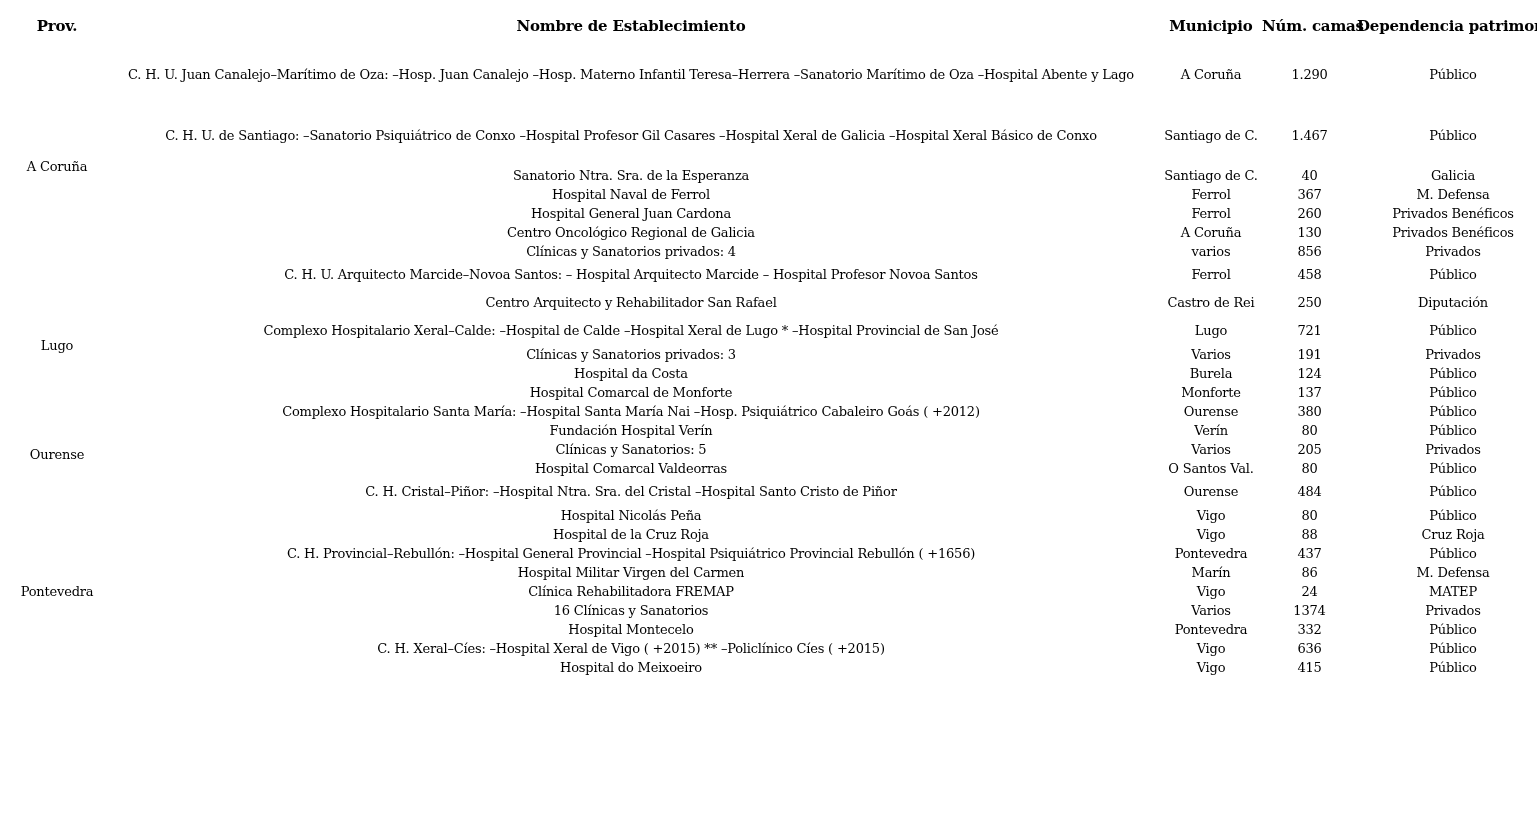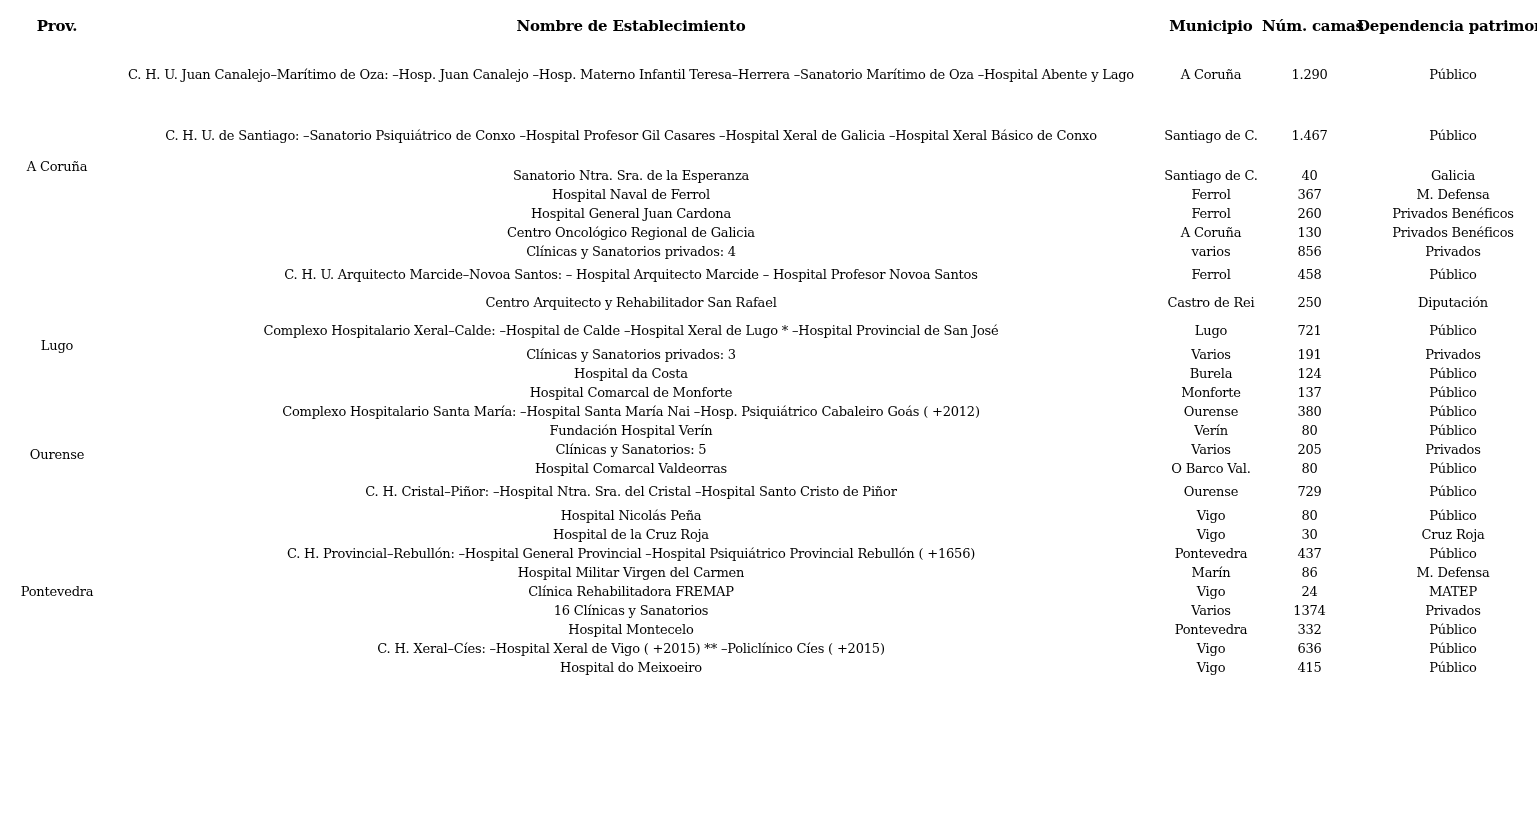--- a/index.html
+++ b/index.html
@@ -167,41 +167,41 @@
         <td class="dependencia-cell">Público</td>
       </tr>
       <tr class="row-sm">
         <td class="name-cell">Clínicas y Sanatorios: 5</td>
         <td class="municipio-cell">Varios</td>
         <td class="camas-cell">205</td>
         <td class="dependencia-cell">Privados</td>
       </tr>
       <tr class="row-sm">
         <td class="name-cell">Hospital Comarcal Valdeorras</td>
-        <td class="municipio-cell">O Barco Val.</td>
+        <td class="municipio-cell">O Santos Val.</td>
         <td class="camas-cell">80</td>
         <td class="dependencia-cell">Público</td>
       </tr>
       <tr class="row-md">
         <td class="name-cell">C. H. Cristal–Piñor: –Hospital Ntra. Sra. del Cristal –Hospital Santo Cristo de Piñor</td>
         <td class="municipio-cell">Ourense</td>
-        <td class="camas-cell">729</td>
+        <td class="camas-cell">484</td>
         <td class="dependencia-cell">Público</td>
       </tr>
       <tr class="row-sm">
         <td rowspan="9" class="prov-cell">Pontevedra</td>
         <td class="name-cell">Hospital Nicolás Peña</td>
         <td class="municipio-cell">Vigo</td>
         <td class="camas-cell">80</td>
         <td class="dependencia-cell">Público</td>
       </tr>
       <tr class="row-sm">
         <td class="name-cell">Hospital de la Cruz Roja</td>
         <td class="municipio-cell">Vigo</td>
-        <td class="camas-cell">30</td>
+        <td class="camas-cell">88</td>
         <td class="dependencia-cell">Cruz Roja</td>
       </tr>
       <tr class="row-sm">
         <td class="name-cell">C. H. Provincial–Rebullón: –Hospital General Provincial –Hospital Psiquiátrico Provincial Rebullón ( +1656)</td>
         <td class="municipio-cell">Pontevedra</td>
         <td class="camas-cell">437</td>
         <td class="dependencia-cell">Público</td>
       </tr>
       <tr class="row-sm">
         <td class="name-cell">Hospital Militar Virgen del Carmen</td>

